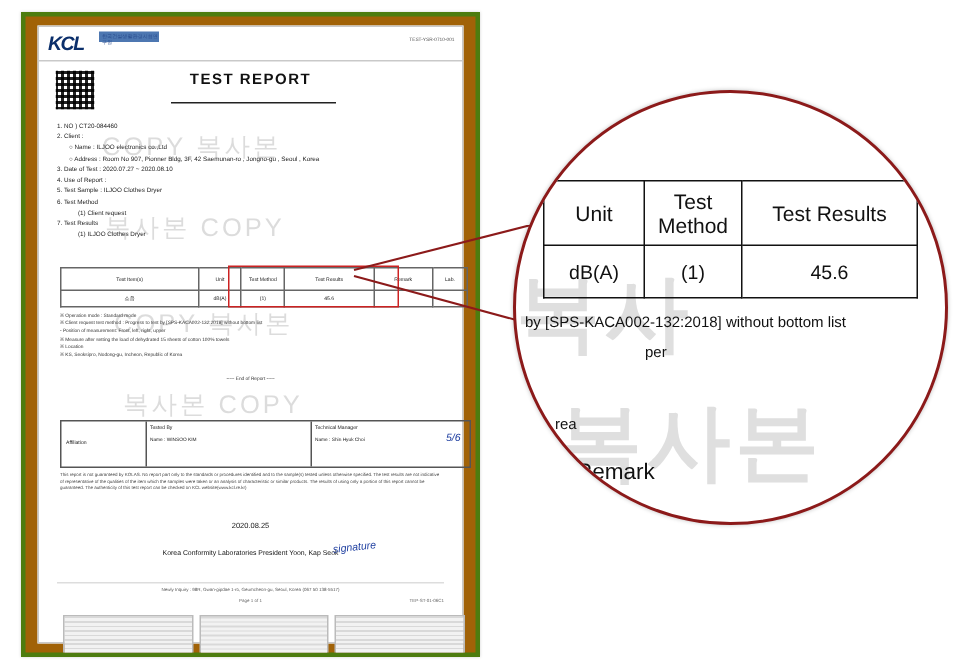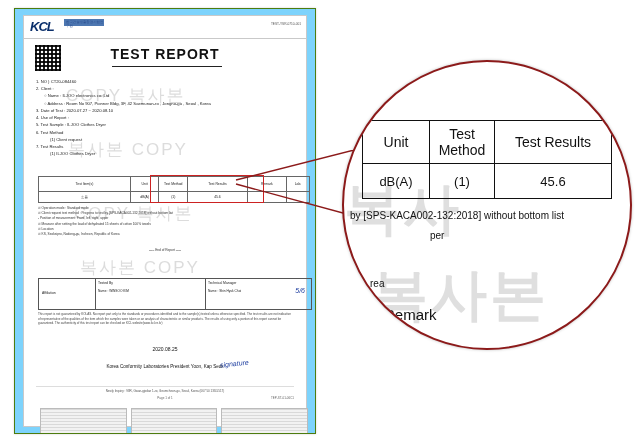--- a/index.html
+++ b/index.html
@@ -7,22 +7,22 @@
     width:640px;height:440px;
     background:#ffffff;
     font-family:"Liberation Sans", sans-serif;
     position:relative;
     overflow:hidden;
     color:#1a1a1a;
   }
   
   .doc{
     position:absolute;left:14px;top:8px;width:300px;height:424px;
-    background:#7dd3fc;
-    border:1px solid #4d7c0f;
+    background:#a16207;
+    border:3px solid #4d7c0f;
     box-shadow:0 0 2px rgba(0,0,0,.18);
     overflow:hidden;
   }
   .doc-inner{
     position:absolute;left:8px;top:6px;right:8px;bottom:6px;
     border:1px solid #c9c9c9;
     background:#ffffff;
   }
   .kcl-bar{
     position:absolute;left:0;top:0;width:100%;height:22px;
@@ -47,21 +47,21 @@
   .qr{
     position:absolute;left:10px;top:28px;width:26px;height:26px;
     background:
       repeating-linear-gradient(0deg,#222 0 2px,#fff 2px 4px),
       repeating-linear-gradient(90deg,#222 0 2px,#fff 2px 4px);
     background-blend-mode:multiply;
     border:1px solid #fff;
   }
   .title{
     position:absolute;left:0;right:0;top:30px;text-align:center;
-    font-size:14px;font-weight:bold;letter-spacing:1px;color:#111;
+    font-size:10px;font-weight:bold;letter-spacing:1px;color:#111;
   }
   .title-underline{
     position:absolute;left:88px;top:50px;width:110px;height:1px;background:#222;
   }
   .fields{
     position:absolute;left:12px;top:62px;right:10px;
     font-size:4.2px;line-height:1.72;color:#222;
   }
   .fields .row{white-space:nowrap;}
   .indent1{padding-left:8px;}

